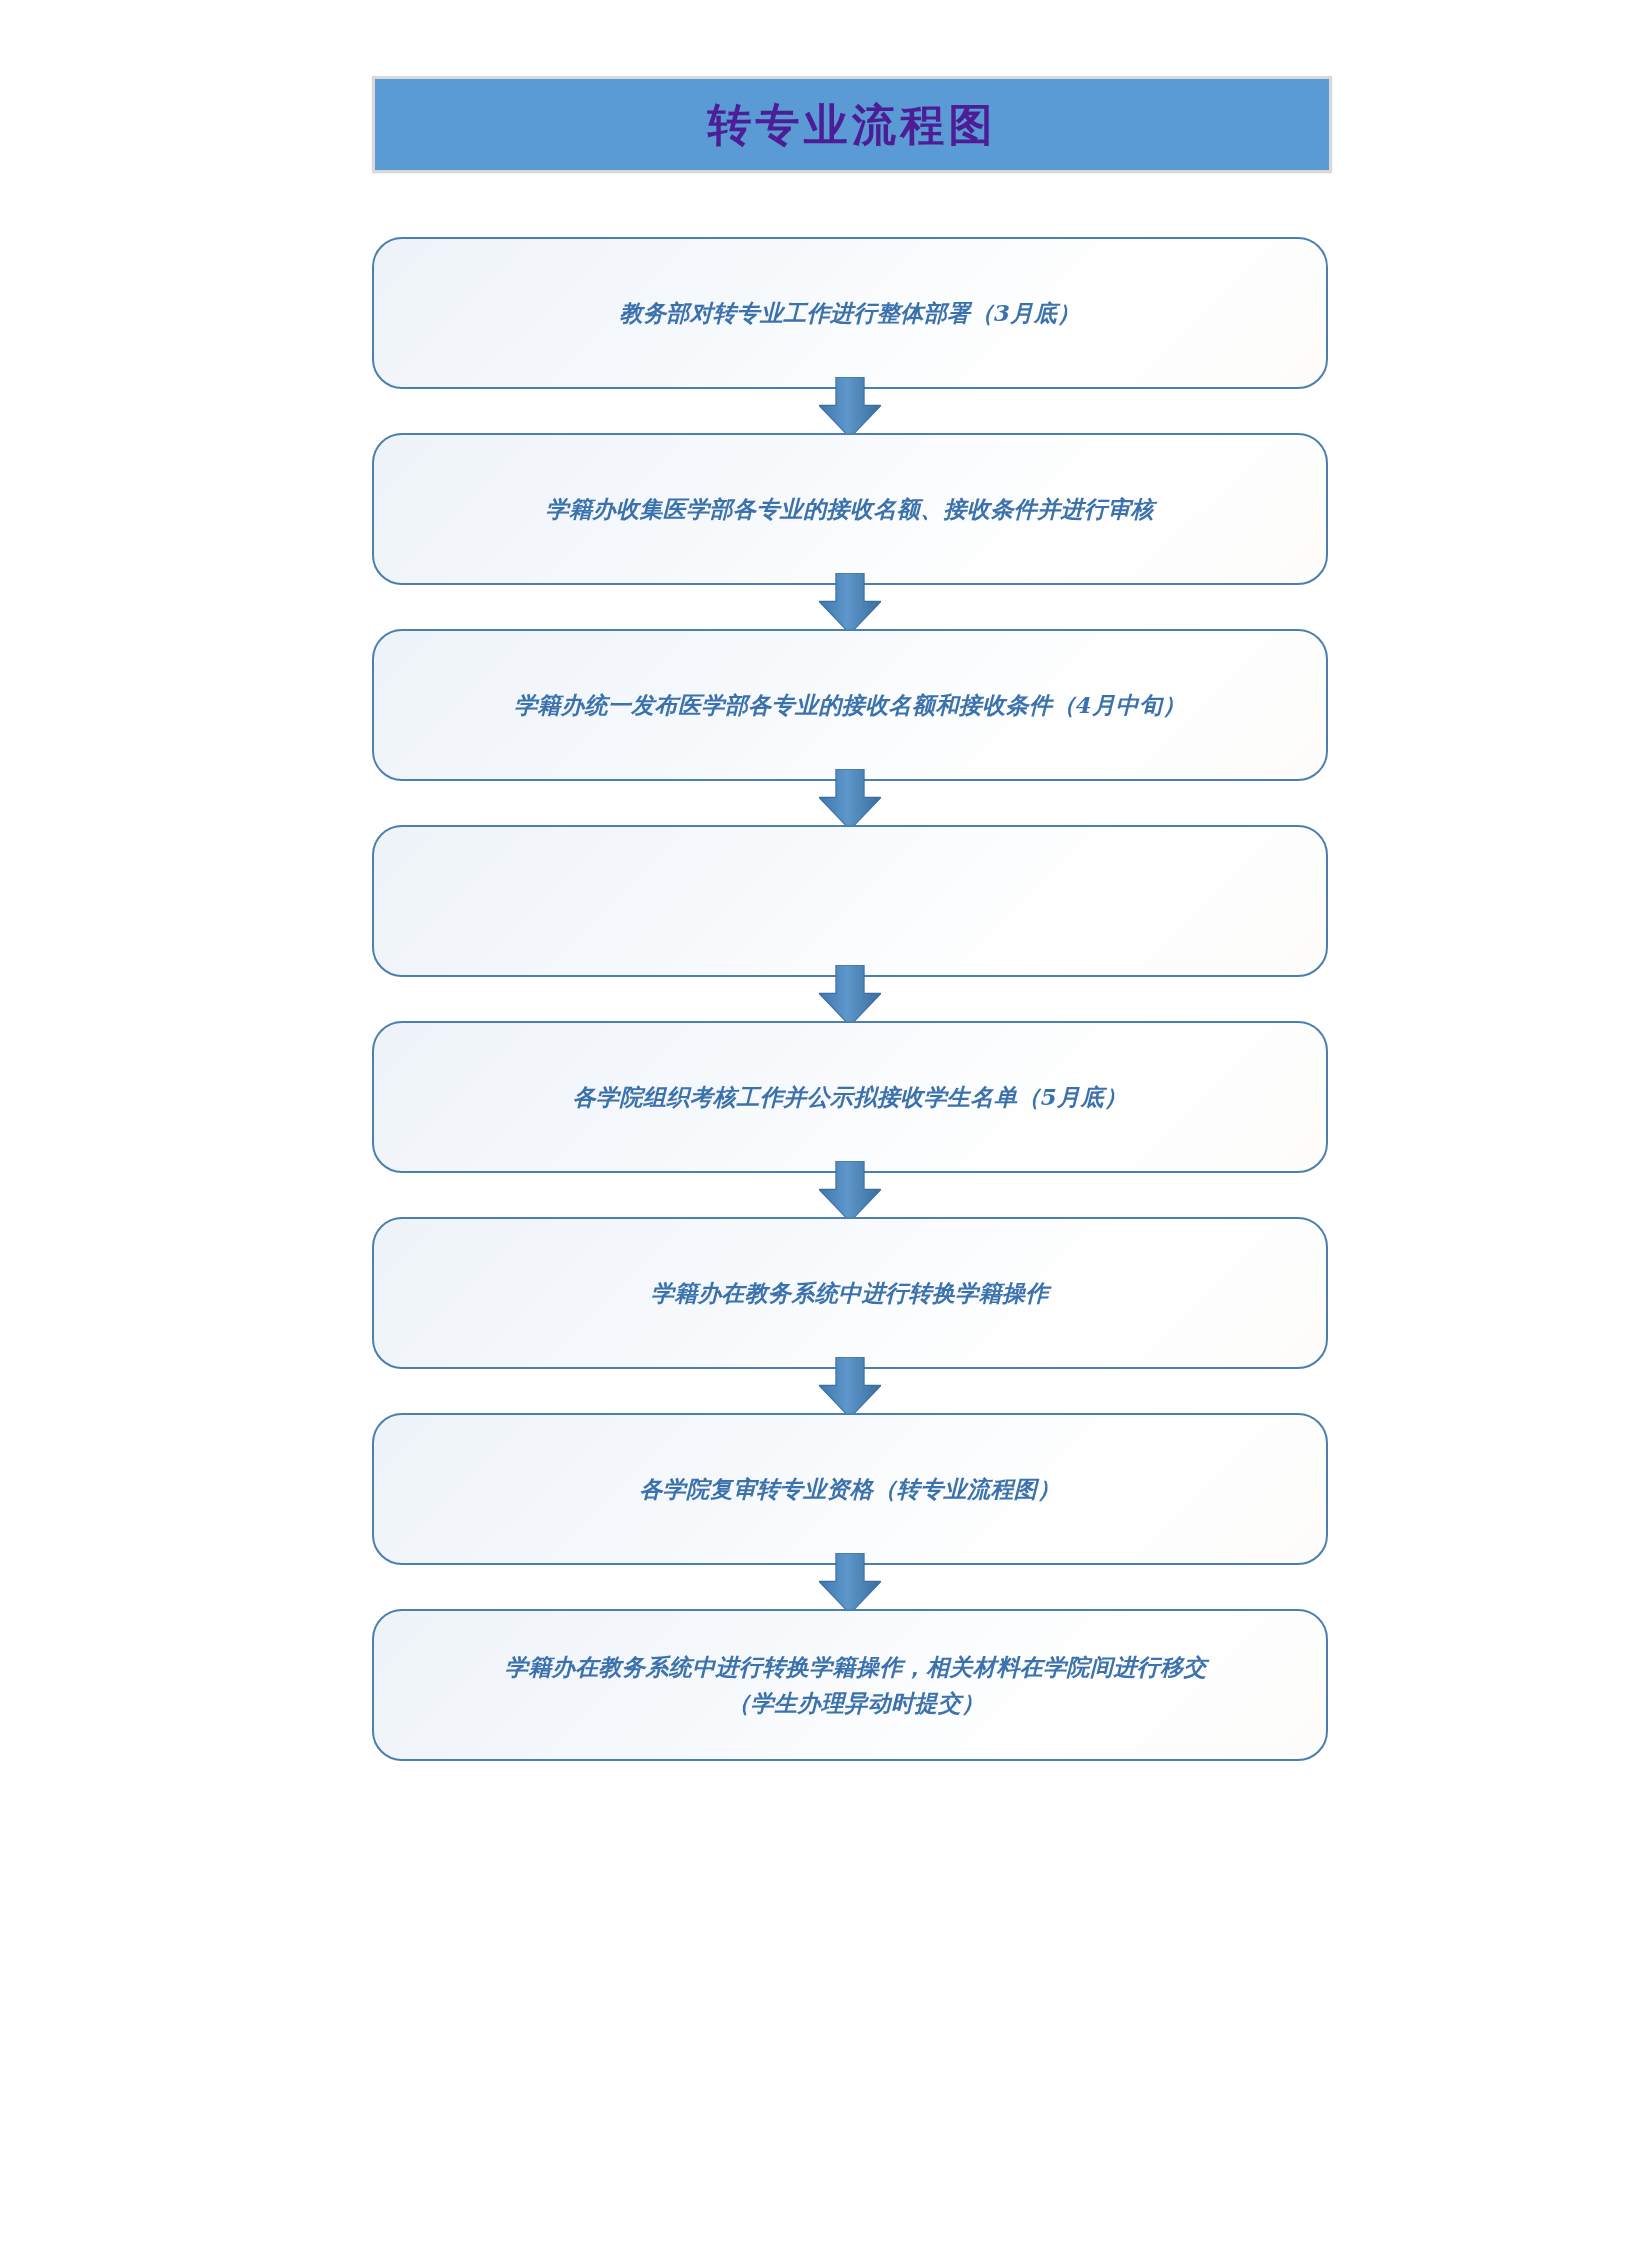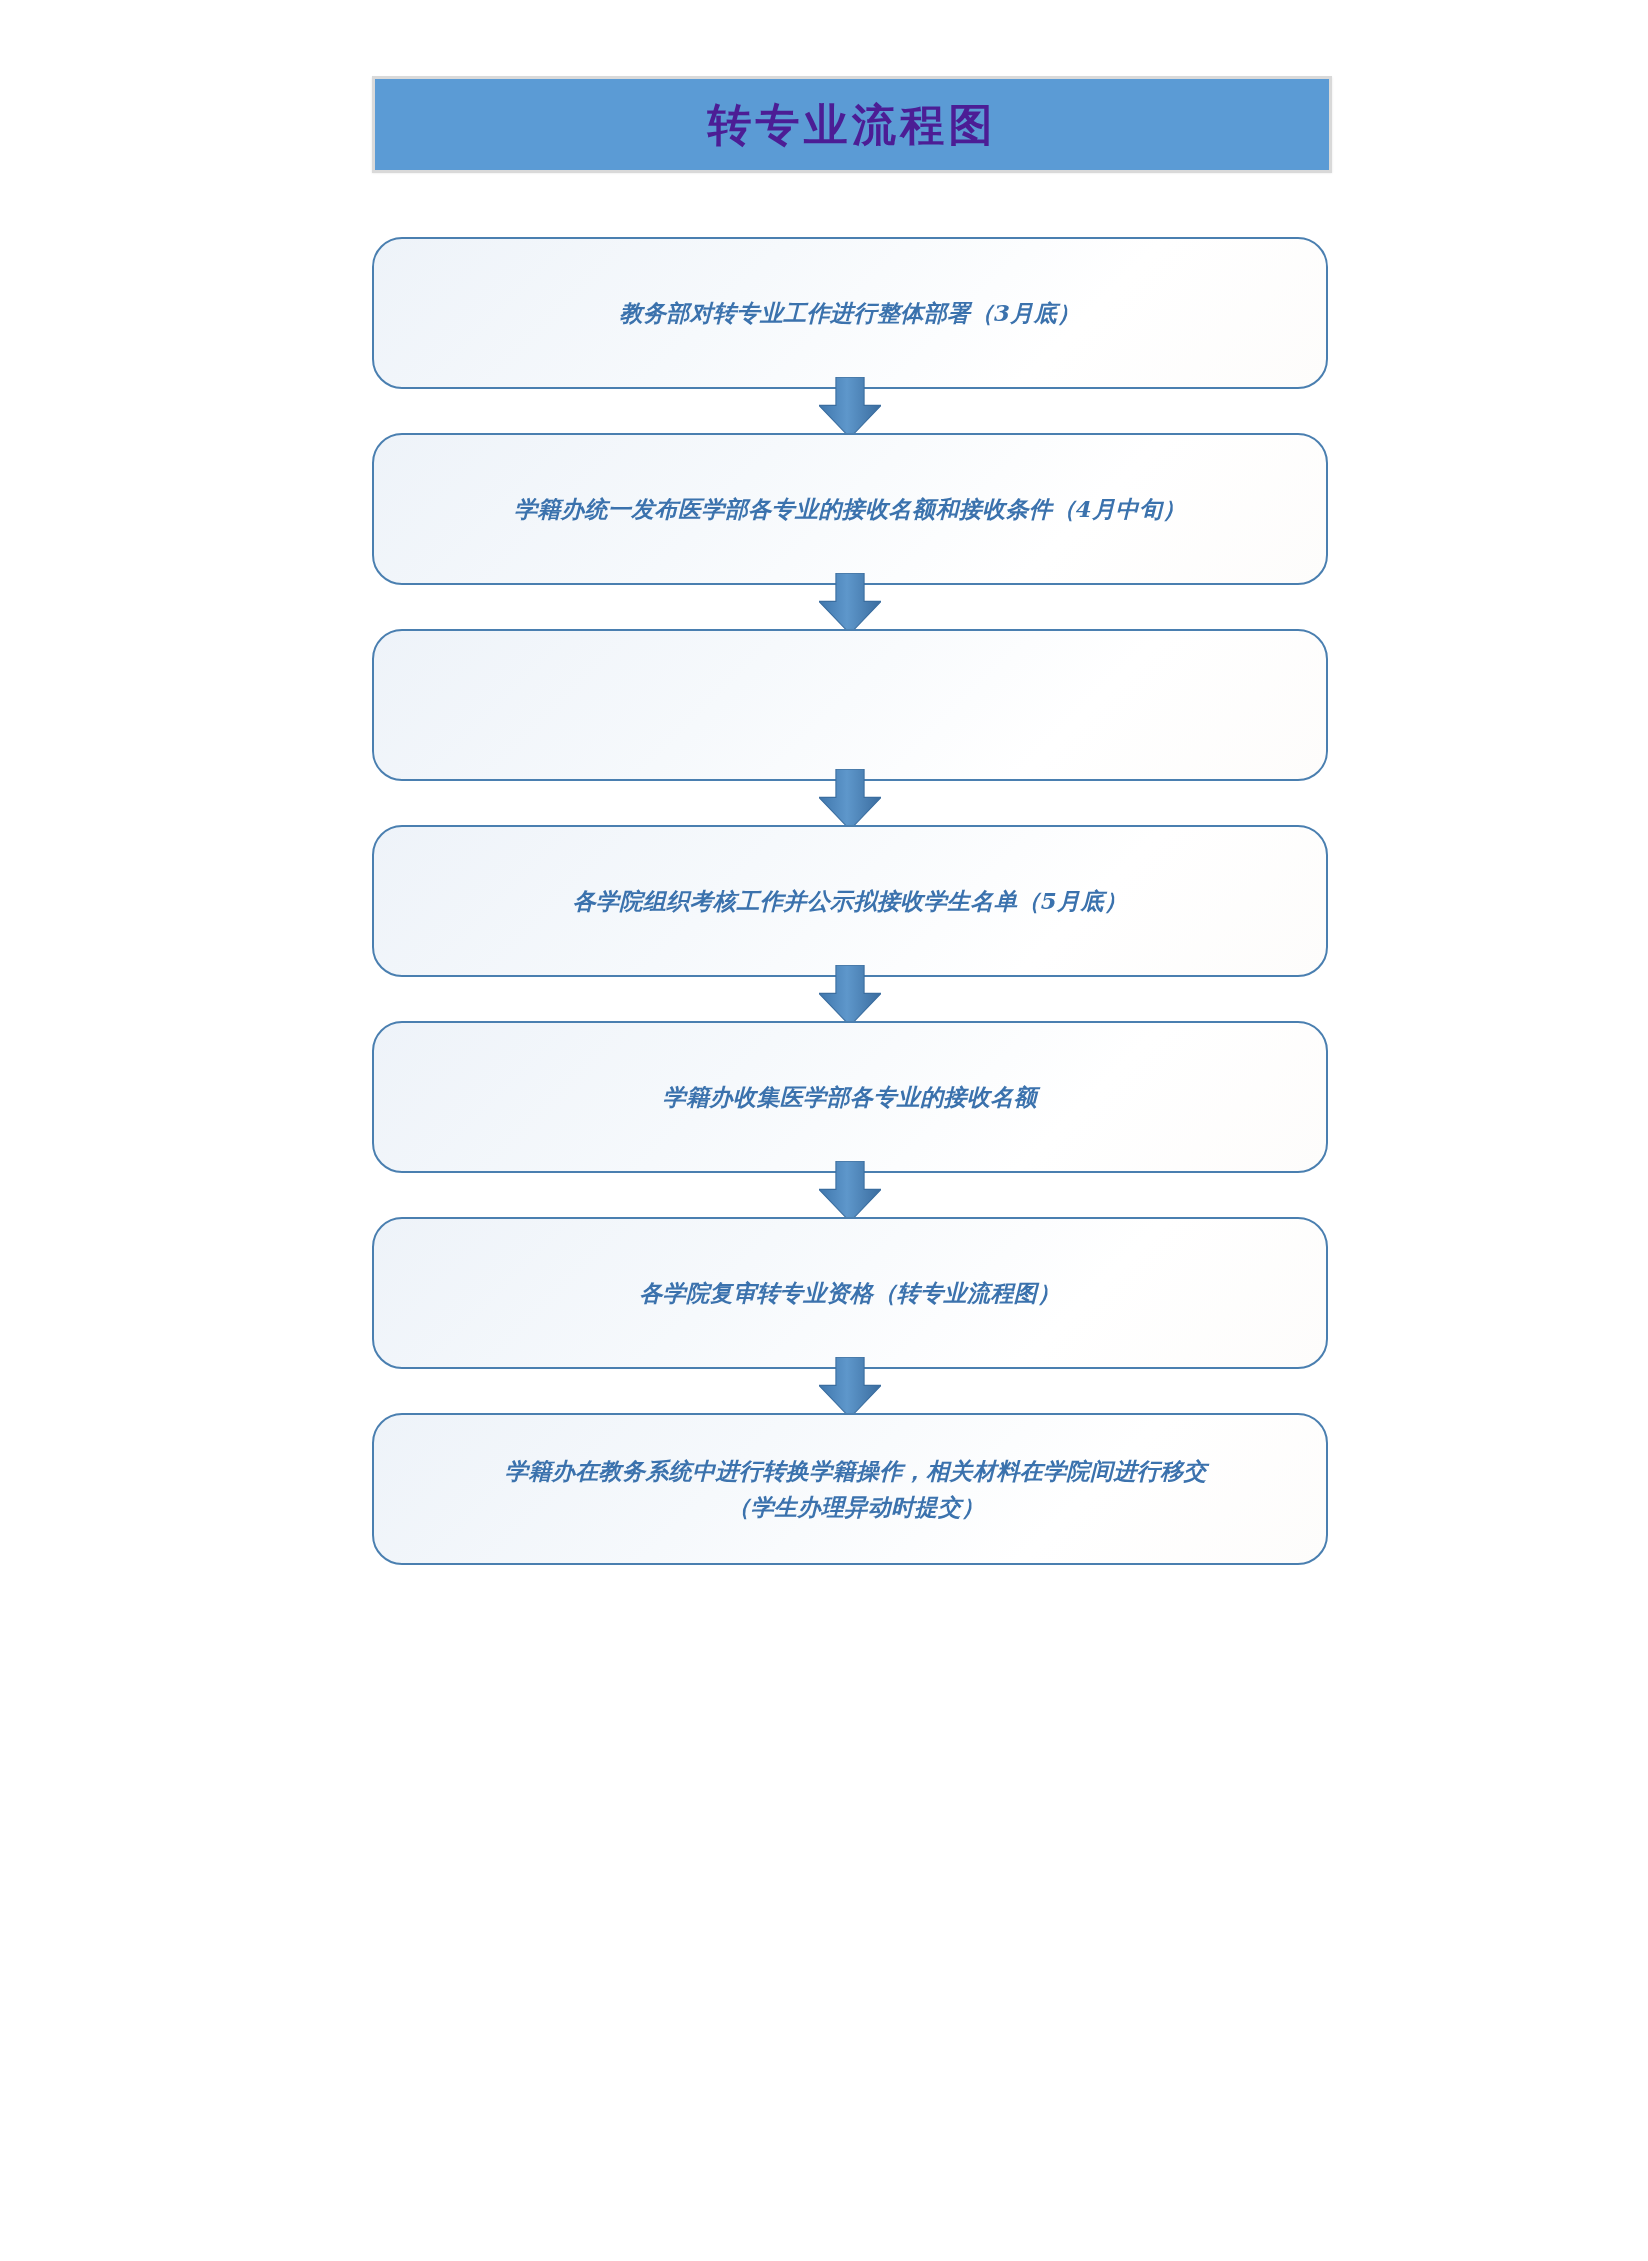--- a/index.html
+++ b/index.html
@@ -120,20 +120,28 @@
               <stop offset="0%" stop-color="#3f76ac"></stop>
               <stop offset="45%" stop-color="#5e97cb"></stop>
               <stop offset="100%" stop-color="#3a6c9e"></stop>
             </linearGradient>
           </defs>
           <polygon points="24,0 64,0 64,40 88,40 44,86 0,40 24,40" fill="url(#ag1)" stroke="#3a6d9f" stroke-width="1.5"></polygon>
         </svg>
       </span>
     </div>
 
+    <div class="node">
+      <span class="node-label">学籍办收集医学部各专业的接收名额、接收条件并进行审核</span>
+      <span class="arrow">
+        <svg viewBox="0 0 88 86" xmlns="http://www.w3.org/2000/svg">
+          <polygon points="24,0 64,0 64,40 88,40 44,86 0,40 24,40" fill="url(#ag1)" stroke="#3a6d9f" stroke-width="1.5"></polygon>
+        </svg>
+      </span>
+    </div>
 
     <div class="node">
       <span class="node-label">学籍办统一发布医学部各专业的接收名额和接收条件（4月中旬）</span>
       <span class="arrow">
         <svg viewBox="0 0 88 86" xmlns="http://www.w3.org/2000/svg">
           <polygon points="24,0 64,0 64,40 88,40 44,86 0,40 24,40" fill="url(#ag1)" stroke="#3a6d9f" stroke-width="1.5"></polygon>
         </svg>
       </span>
     </div>
 
@@ -148,21 +156,21 @@
     <div class="node">
       <span class="node-label">各学院组织考核工作并公示拟接收学生名单（5月底）</span>
       <span class="arrow">
         <svg viewBox="0 0 88 86" xmlns="http://www.w3.org/2000/svg">
           <polygon points="24,0 64,0 64,40 88,40 44,86 0,40 24,40" fill="url(#ag1)" stroke="#3a6d9f" stroke-width="1.5"></polygon>
         </svg>
       </span>
     </div>
 
     <div class="node">
-      <span class="node-label">学籍办收集医学部各专业的接收名额</span>
+      <span class="node-label">学籍办在教务系统中进行转换学籍操作</span>
       <span class="arrow">
         <svg viewBox="0 0 88 86" xmlns="http://www.w3.org/2000/svg">
           <polygon points="24,0 64,0 64,40 88,40 44,86 0,40 24,40" fill="url(#ag1)" stroke="#3a6d9f" stroke-width="1.5"></polygon>
         </svg>
       </span>
     </div>
 
     <div class="node">
       <span class="node-label">各学院复审转专业资格（转专业流程图）</span>
       <span class="arrow">

